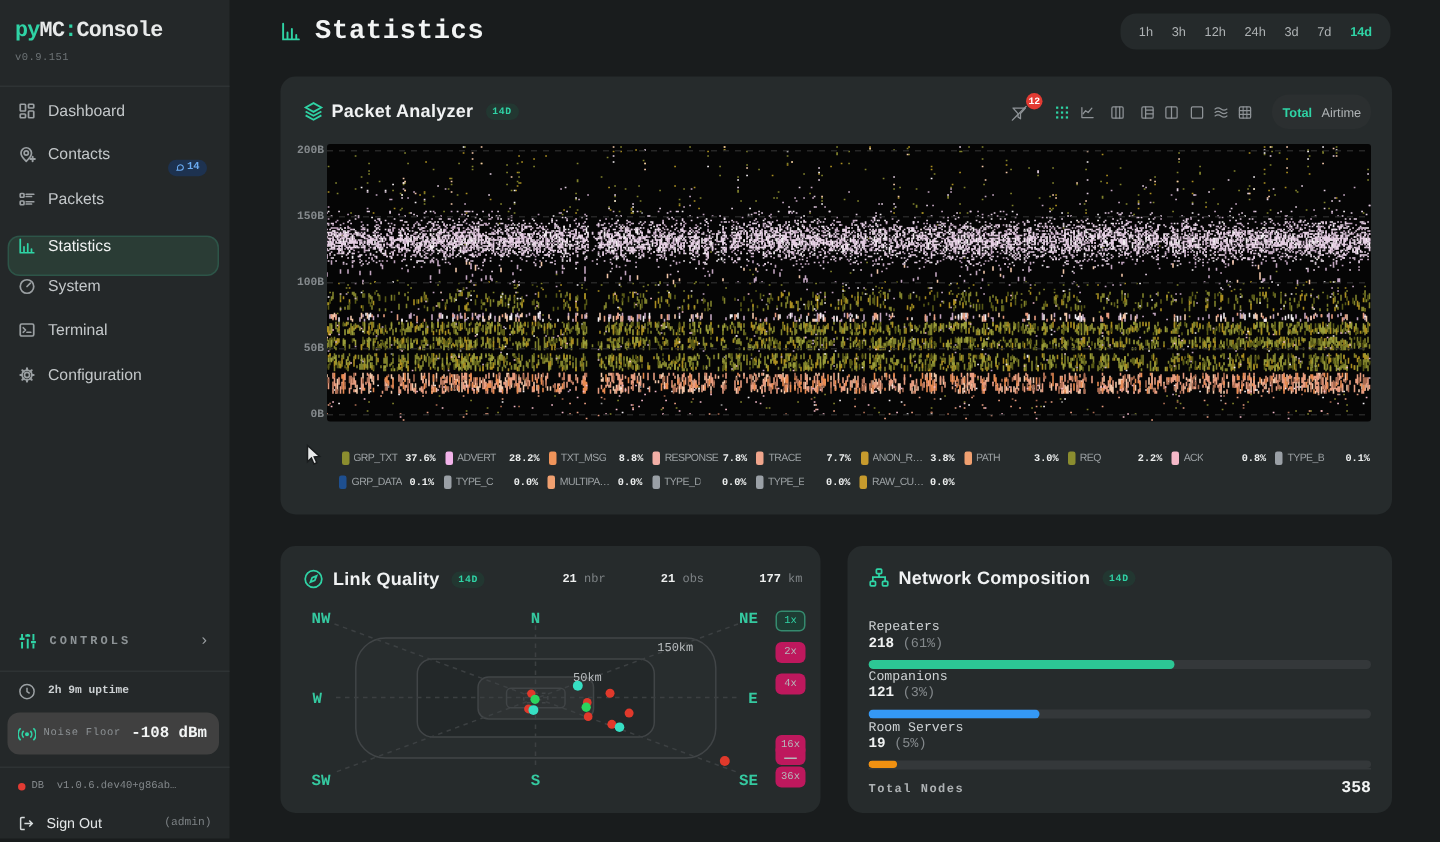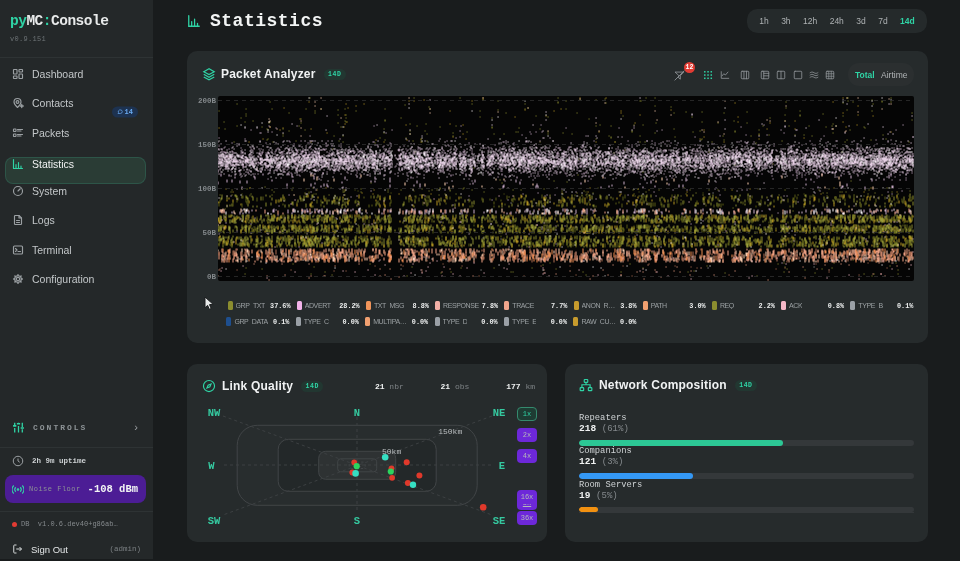--- a/index.html
+++ b/index.html
@@ -16,21 +16,21 @@
   .mi { position:relative; height:29.3px; display:flex; align-items:flex-start; padding-left:12px; color:#c3c7c9; font-size:10.5px; }
   .mi > svg { width:12px; height:12px; margin-right:8px; flex:none; }
   .mi.act { background:#2a3c35; border:1px solid rgba(60,200,160,0.18); border-radius:8px; margin:1.5px 0 1.5px 5px; height:26.3px; width:141px; padding-left:6px; color:#f0f2f2; }
   .badge14 { position:absolute; right:15px; top:50%; transform:translateY(-50%); background:#1d3250; color:#6aaaf0; border-radius:7px; font-size:7px; font-weight:bold; padding:1.5px 5px; font-family:"Liberation Mono",monospace; display:flex; align-items:center; gap:2px;}
   #controls-row { position:absolute; left:0; top:414px; width:153px; height:26px; display:flex; align-items:center; padding-left:12px;}
   #controls-row .lbl { font-family:"Liberation Mono",monospace; font-size:8px; letter-spacing:2px; color:#8d9396; margin-left:8px; font-weight:bold;}
   #controls-row .chev { position:absolute; right:15px; color:#9ba0a3; font-size:11px; }
   .sep { position:absolute; left:0; width:153px; height:1px; background:#2e3334; }
   #uptime { position:absolute; left:12px; top:455px; display:flex; align-items:center; color:#c6cacc; }
   #uptime .txt { font-family:"Liberation Mono",monospace; font-size:7.5px; margin-left:8px; color:#cdd1d3; font-weight:bold; white-space:nowrap;}
-  #noise { position:absolute; left:5px; top:475px; width:141px; height:28px; background:#4c1d95; border-radius:8px; display:flex; align-items:center; padding:0 8px 0 7px;}
+  #noise { position:absolute; left:5px; top:475px; width:141px; height:28px; background:#404040; border-radius:8px; display:flex; align-items:center; padding:0 8px 0 7px;}
   #noise .lbl { font-family:"Liberation Mono",monospace; font-size:7px; color:#8d9295; letter-spacing:0.5px; margin-left:5px; white-space:nowrap;}
   #noise .val { font-family:"Liberation Mono",monospace; font-size:10.5px; font-weight:bold; color:#f2f4f4; margin-left:auto; white-space:nowrap;}
   #dbrow { position:absolute; left:12px; top:520px; display:flex; align-items:center; }
   #dbrow .dot { width:5px; height:5px; border-radius:50%; background:#e23b33; }
   #dbrow .txt { font-family:"Liberation Mono",monospace; font-size:7px; color:#84898c; margin-left:4px; white-space:nowrap;}
   #signout { position:absolute; left:12px; top:543px; width:129px; display:flex; align-items:center; color:#d6dadb; }
   #signout .txt { font-size:9.5px; margin-left:7px; color:#e3e6e7;}
   #signout .adm { font-family:"Liberation Mono",monospace; font-size:7.5px; color:#7c8184; margin-left:auto; }
 
   
@@ -57,21 +57,21 @@
   #legend { position:absolute; left:187px; top:292px; width:741px; height:51px; }
   .li { position:absolute; display:flex; align-items:center; width:63px; }
   .li .sw { width:5px; height:9px; border-radius:1.5px; flex:none;}
   .li .nm { font-size:7px; letter-spacing:-0.4px; color:#9ba0a3; margin-left:3px; white-space:nowrap; overflow:hidden; max-width:38px;}
   .li .pc { font-family:"Liberation Mono",monospace; font-size:6.8px; font-weight:bold; color:#eceeee; margin-left:auto; }
 
   
   #lq-head { left:202px; top:379px; }
   #lq-stats { position:absolute; left:340px; top:382px; width:195px; text-align:right; font-family:"Liberation Mono",monospace; font-size:8px; color:#7e8386;}
   #lq-stats b { color:#eef0f0;padding-left:32px; }
-  .zbtn { position:absolute; left:517px; width:20px; height:14px; background:#6d28d9; border-radius:4px; color:#b4b8ba; font-family:"Liberation Mono",monospace; font-size:7px; display:flex; align-items:center; justify-content:center; }
+  .zbtn { position:absolute; left:517px; width:20px; height:14px; background:#be185d; border-radius:4px; color:#b4b8ba; font-family:"Liberation Mono",monospace; font-size:7px; display:flex; align-items:center; justify-content:center; }
   .zbtn.on { background:#1e3c33; border:1px solid #358a6e; color:#2fd3a5; }
 
   
   #nc-head { left:579px; top:378px; }
   .nrow { position:absolute; left:579px; width:335px; }
   .nrow .top { display:flex; justify-content:space-between; align-items:flex-start; font-family:"Liberation Mono",monospace;flex-direction:column; }
   .nrow .lab { font-size:8.8px; color:#cfd3d5; }
   .nrow .val { font-size:9.5px; font-weight:bold; color:#f0f2f2; }
   .nrow .val small { font-size:9px; font-weight:normal; color:#84898c; }
   .nrow .track { margin-top:6px; height:5.5px; border-radius:3px; background:#34383a; overflow:hidden;}
@@ -125,27 +125,20 @@
             <path d="M8 20v-7M13 20V9M18 20v-4"></path>
           </svg>
           <span>Statistics</span>
         </div>
 <div class="mi">
           <svg viewBox="0 0 24 24" fill="none" stroke="#9ba0a3" stroke-width="2.3" stroke-linecap="round" stroke-linejoin="round">
             <circle cx="12" cy="12" r="9"></circle>
             <path d="M12 12l4.5-4.5"></path>
           </svg>
           <span>System</span>
-        </div>
-<div class="mi">
-          <svg viewBox="0 0 24 24" fill="none" stroke="#9ba0a3" stroke-width="2.3" stroke-linecap="round" stroke-linejoin="round">
-            <path d="M14 3H6.5A1.5 1.5 0 0 0 5 4.5v15A1.5 1.5 0 0 0 6.5 21h11a1.5 1.5 0 0 0 1.5-1.5V8z"></path>
-            <path d="M14 3v5h5M9 13h6M9 17h6"></path>
-          </svg>
-          <span>Logs</span>
         </div>
 <div class="mi">
           <svg viewBox="0 0 24 24" fill="none" stroke="#9ba0a3" stroke-width="2.3" stroke-linecap="round" stroke-linejoin="round">
             <rect x="3" y="4" width="18" height="16" rx="2"></rect>
             <path d="M7 9l3 3-3 3M12 15h5"></path>
           </svg>
           <span>Terminal</span>
         </div>
 <div class="mi">
           <svg viewBox="0 0 24 24" fill="none" stroke="#9ba0a3" stroke-width="2.3" stroke-linecap="round" stroke-linejoin="round">
@@ -468,14 +461,18 @@
   <div class="nrow" style="top:479.5px;">
     <div class="top">
         <span class="lab">Room Servers</span>
         <span class="val">19 <small>(5%)</small></span>
       </div>
     <div class="track">
         <div class="fill" style="width:5.7%; background:#f29111;"></div>
       </div>
   </div>
   <div class="sep" style="left:579px; top:512px; width:335px; background:#34383a; position:absolute;"></div>
+  <div id="nc-total">
+      <span class="l">Total Nodes</span>
+      <span class="v">358</span>
+    </div>
 
 </div>
 
 </body></html>

